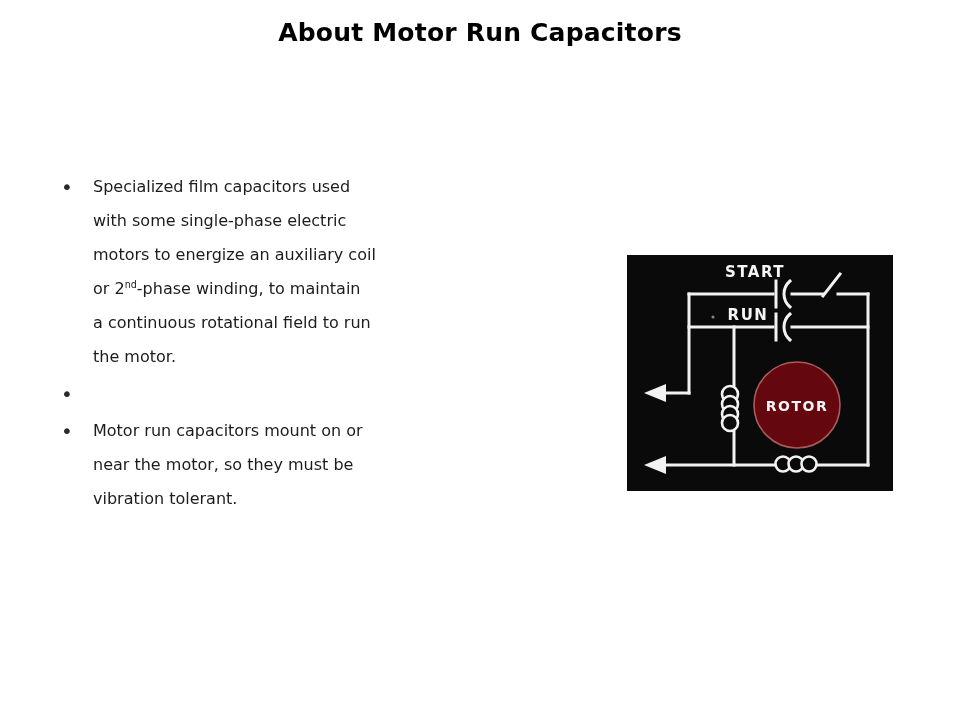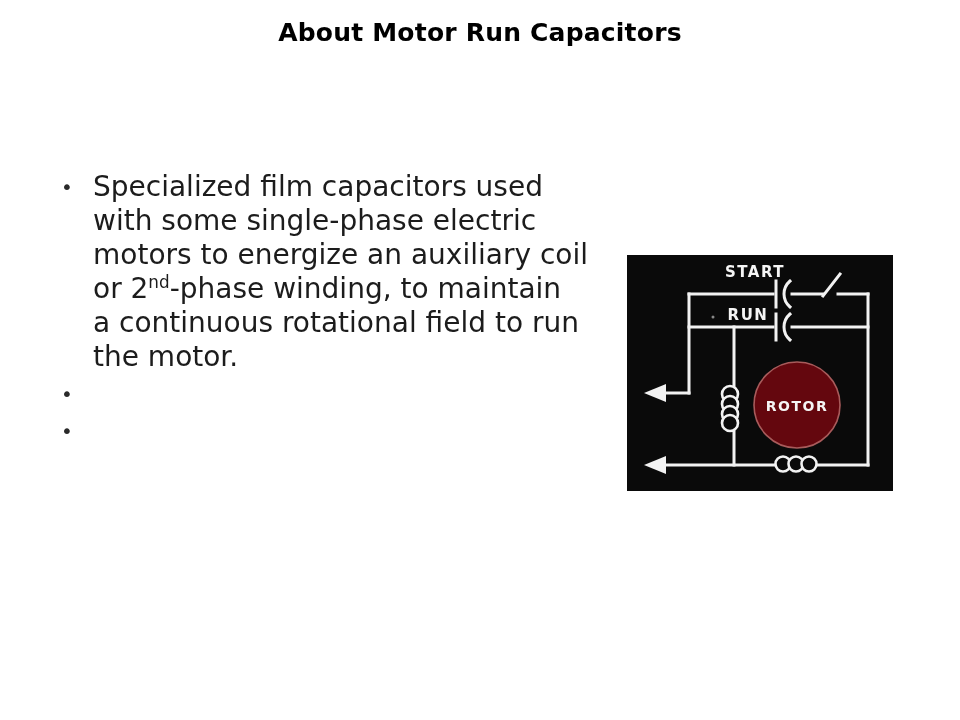--- a/index.html
+++ b/index.html
@@ -39,21 +39,21 @@
     flex: 0 0 33px;
     width: 33px;
     font-size: 20px;
     line-height: 34px;
     color: #2a2a2a;
     padding-left: 1px;
     box-sizing: border-box;
   }
   .btext {
     margin: 0;
-    font-size: 28px;
+    font-size: 16px;
     line-height: 34px;
     color: #1c1c1c;
     white-space: pre-line;
   }
   .btext sup {
     font-size: 0.6em;
     line-height: 0;
     vertical-align: super;
   }
   .btext em { font-style: italic; }
@@ -83,20 +83,23 @@
 a continuous rotational field to run
 the motor.</span></p>
     </div>
 
     <div class="bullet">
       <span class="marker">•</span>
     </div>
 
     <div class="bullet">
       <span class="marker">•</span>
+      <p class="btext"><span>Motor run capacitors mount on or
+near the motor, so they must be
+vibration tolerant.</span></p>
     </div>
 
   </div>
 
   <figure class="diagram">
     <svg width="266" height="236" viewBox="0 0 266 236" xmlns="http://www.w3.org/2000/svg">
 
       <rect x="0" y="0" width="266" height="236" fill="#0a0a0a"></rect>
 
       <g fill="none" stroke-width="3" stroke-linecap="square" stroke="#f2f2f2">

